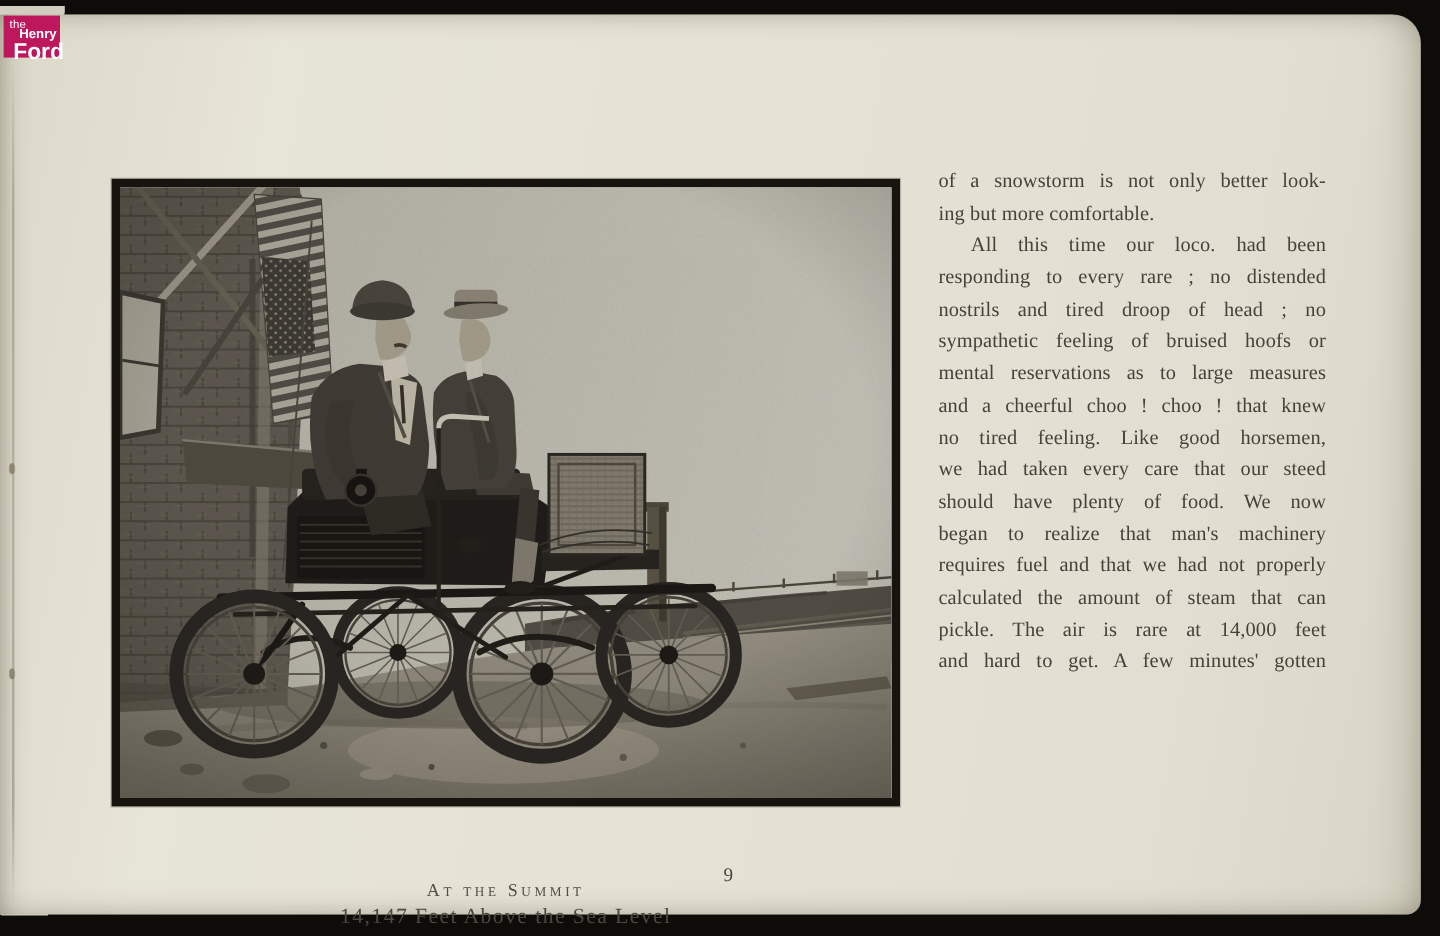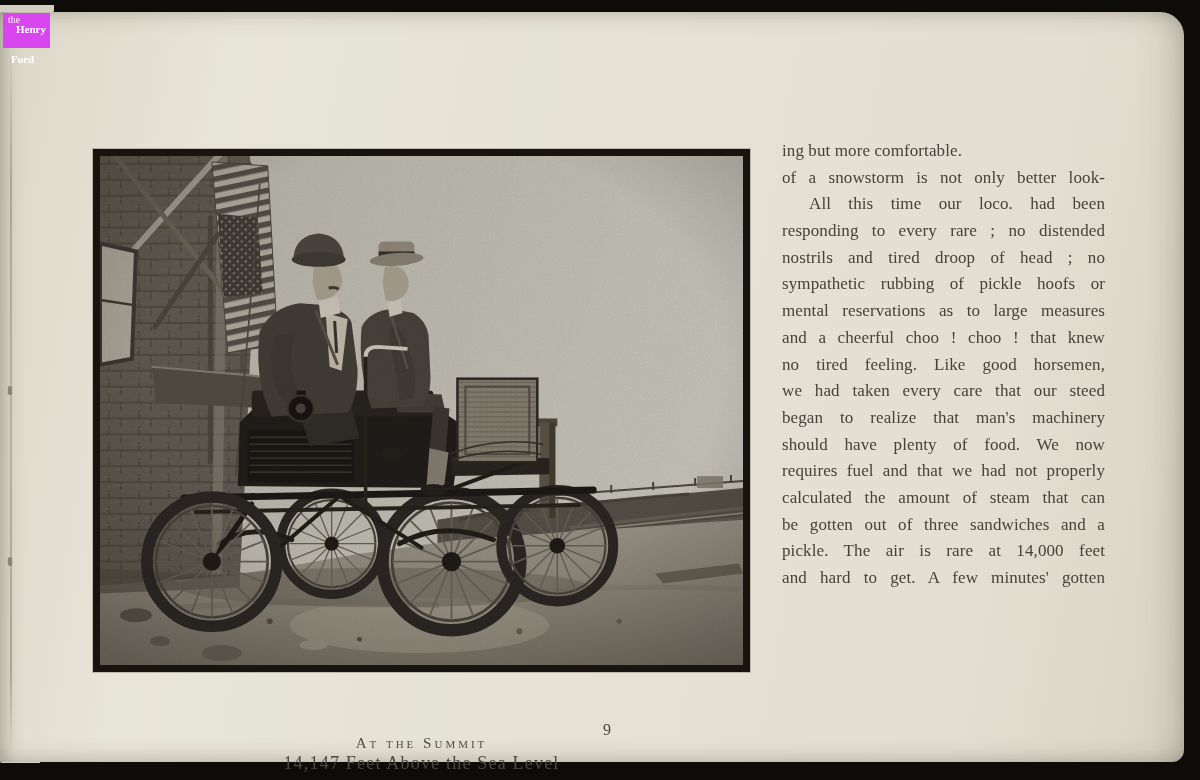--- a/index.html
+++ b/index.html
@@ -9,25 +9,25 @@
     background:linear-gradient(100deg,#dcd8c9 0%,#e7e4d8 18%,#e5e2d5 55%,#e2dfd2 82%,#d8d4c5 100%);
     border-radius:2px 24px 12px 0;
     box-shadow:inset 16px 0 22px -14px rgba(96,90,72,.45), inset -26px 0 38px -24px rgba(96,90,72,.40),
                inset 0 14px 24px -18px rgba(96,90,72,.35), inset 0 -16px 26px -20px rgba(96,90,72,.38);}
   .page-sliver-top{position:absolute;left:0;top:5px;width:54px;height:8px;background:#d3cfc0;border-radius:0 0 3px 0;}
   .page-sliver-bottom{position:absolute;left:0;top:755px;width:40px;height:8px;background:#d6d2c3;border-radius:0 0 0 2px;}
   .crease{position:absolute;left:10px;top:40px;width:2px;height:700px;
     background:linear-gradient(to bottom,rgba(110,103,85,0),rgba(110,103,85,.38) 18%,rgba(110,103,85,.30) 55%,rgba(110,103,85,.42) 88%,rgba(110,103,85,0));}
   .stitch{position:absolute;left:8px;width:4px;height:8px;background:#8d8472;border-radius:2px;box-shadow:0 1px 1px rgba(60,55,40,.5);}
   
-  .logo{position:absolute;left:3px;top:13px;width:47px;height:35px;background:#d946ef;color:#ffffff;
-    font-family:Liberation Serif, serif;line-height:1;}
+  .logo{position:absolute;left:3px;top:13px;width:47px;height:35px;background:#be185d;color:#ffffff;
+    font-family:Liberation Sans, sans-serif;line-height:1;}
   .logo .l1{position:absolute;left:5px;top:3px;font-size:9.5px;font-weight:400;letter-spacing:.2px;}
   .logo .l2{position:absolute;left:13px;top:11px;font-size:11px;font-weight:700;}
-  .logo .l3{position:absolute;left:8px;top:21px;font-size:11px;font-weight:700;margin-top:20px;}
+  .logo .l3{position:absolute;left:8px;top:21px;font-size:19px;font-weight:700;}
   
   .photo-frame{position:absolute;left:93px;top:137px;width:657px;height:523px;border:7px solid #17140f;background:#c9c6ba;
     box-shadow:0 0 0 1px rgba(110,104,88,.35);}
   .photo-frame svg{display:block;width:100%;height:100%;}
   
   .caption{position:absolute;left:93px;top:679px;width:657px;text-align:center;color:#514d45;}
   .cap-title{font-variant:small-caps;font-size:15px;letter-spacing:3px;margin-top:44px;}
   .cap-sub{font-size:18px;letter-spacing:1.2px;margin-top:1px;color:#4c4841;}
   .pagenum{position:absolute;left:597px;top:709px;width:20px;text-align:center;font-size:16px;color:#4a463f;}
   
@@ -244,35 +244,34 @@
     </div>
 
     <div class="caption">
       <div class="cap-title">At the Summit</div>
       <div class="cap-sub">14,147 Feet Above the Sea Level</div>
     </div>
 
     <div class="pagenum">9</div>
 
     <div class="column">
+        <div class="tline j">of a snowstorm is not only better look-</div>
         <div class="tline">ing but more comfortable.</div>
-        <div class="tline j">of a snowstorm is not only better look-</div>
         <div class="tline j ind">All this time our loco. had been</div>
         <div class="tline j">responding to every rare ; no distended</div>
         <div class="tline j">nostrils and tired droop of head ; no</div>
-        <div class="tline j">sympathetic rubbing of pickle hoofs or</div>
+        <div class="tline j">sympathetic feeling of bruised hoofs or</div>
         <div class="tline j">mental reservations as to large measures</div>
         <div class="tline j">and a cheerful choo ! choo ! that knew</div>
         <div class="tline j">no tired feeling.  Like good horsemen,</div>
         <div class="tline j">we had taken every care that our steed</div>
+        <div class="tline j">should have plenty of food.  We now</div>
         <div class="tline j">began to realize that man's machinery</div>
-        <div class="tline j">should have plenty of food.  We now</div>
         <div class="tline j">requires fuel and that we had not properly</div>
         <div class="tline j">calculated the amount of steam that can</div>
-        <div class="tline j">be gotten out of three sandwiches and a</div>
         <div class="tline j">pickle.  The air is rare at 14,000 feet</div>
         <div class="tline j">and hard to get.  A few minutes' gotten</div>
       </div>
   </div>
 
   <div class="logo">
     <span class="l1">the</span>
     <span class="l2">Henry</span>
     <span class="l3">Ford</span>
   </div>

